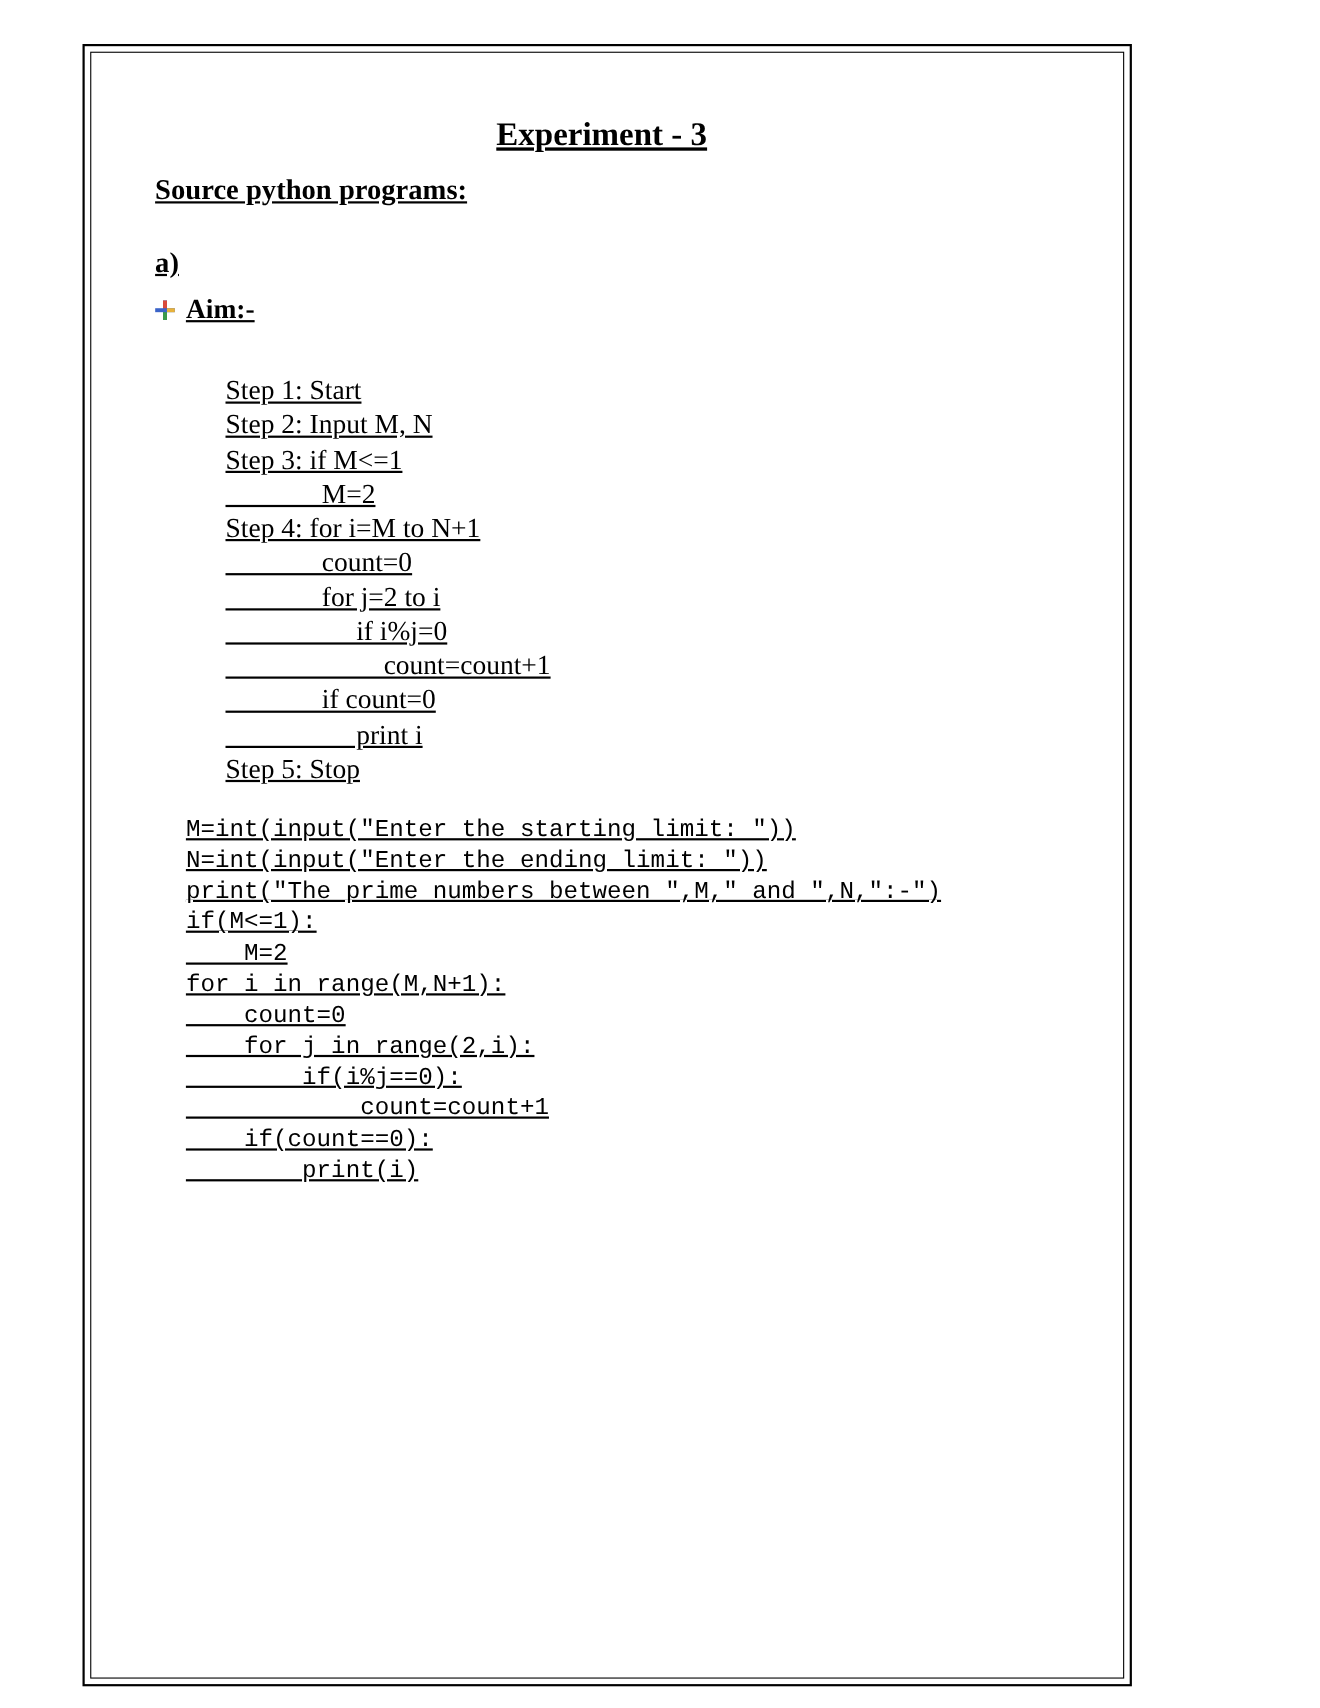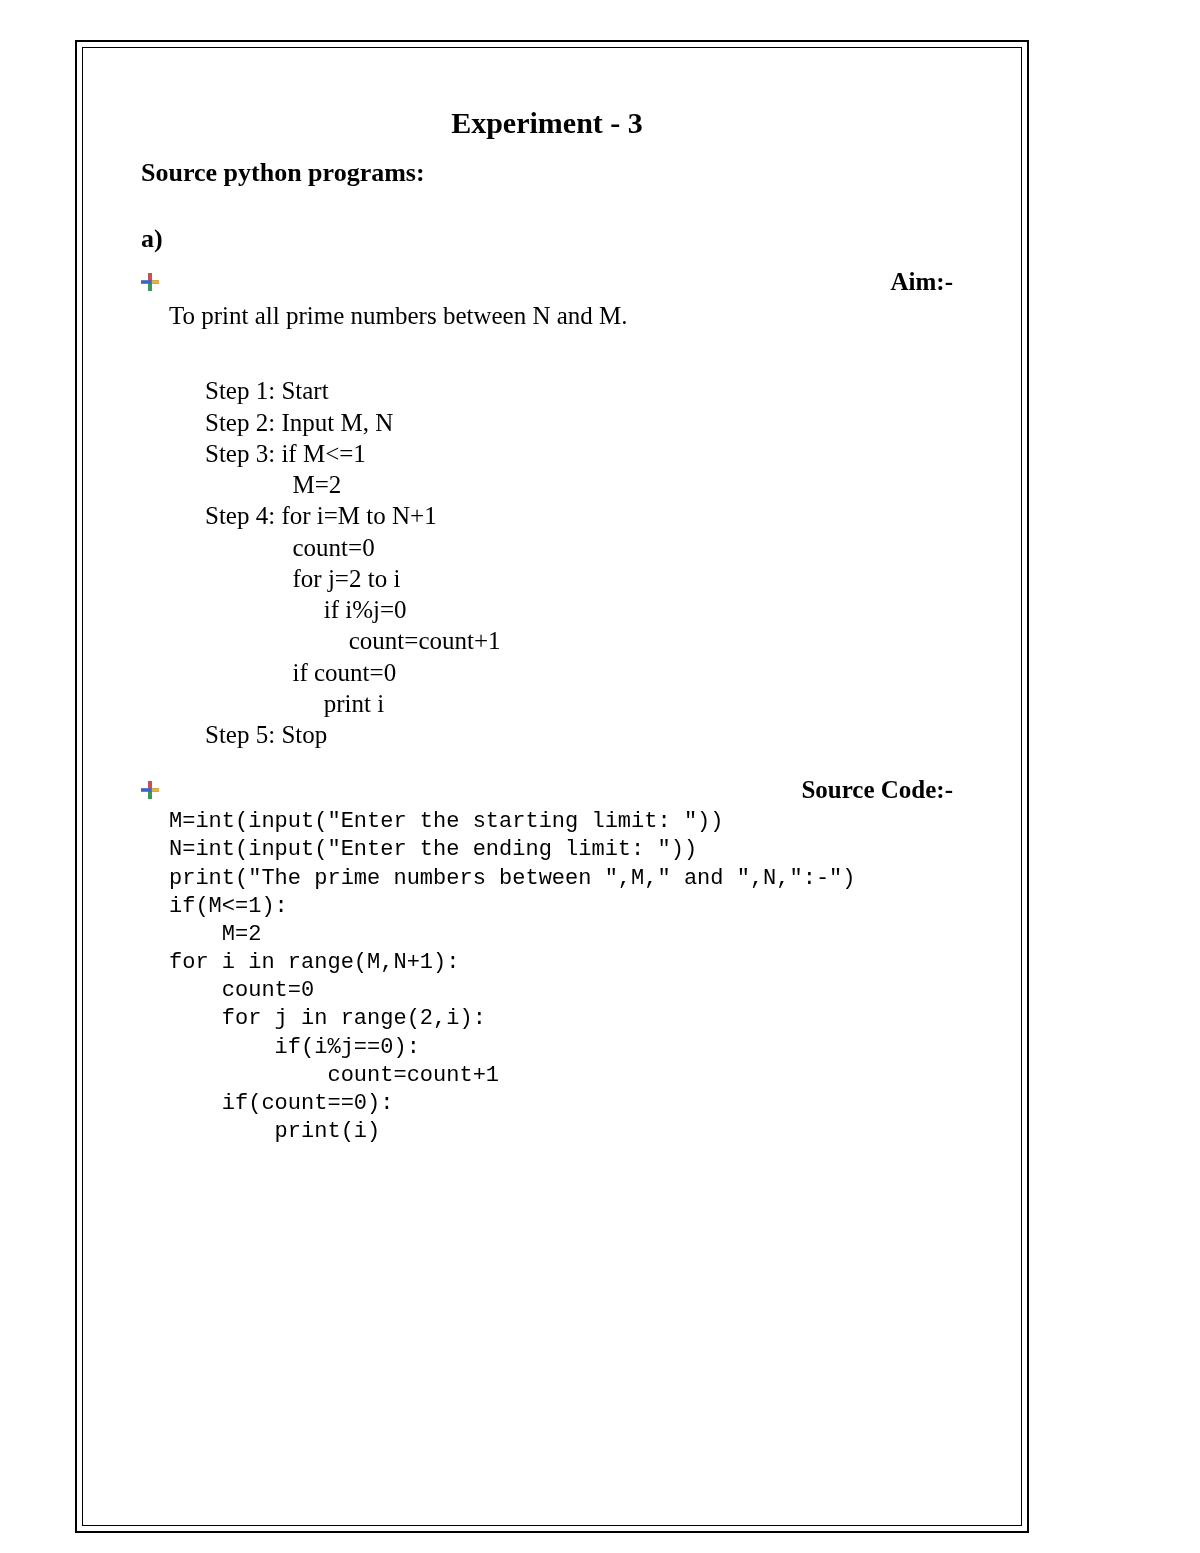--- a/index.html
+++ b/index.html
@@ -7,20 +7,21 @@
     padding: 0;
     background: #fff;
   }
   .page {
     width: 1104px;
     height: 1553px;
     box-sizing: border-box;
     padding: 40px 75px 20px 75px;
     font-family: "Times New Roman", Times, serif;
     color: #000;
+    text-decoration: underline;
   }
   .frame-outer {
     box-sizing: border-box;
     width: 100%;
     height: 100%;
     border: 2px solid #000;
     padding: 5px;
   }
   .frame-inner {
     box-sizing: border-box;
@@ -42,21 +43,20 @@
   }
   .part-label {
     font-size: 26px;
     font-weight: bold;
     margin: 0 0 14px 0;
   }
   .sec-row {
     display: flex;
     align-items: flex-start;
     margin-bottom: 4px;
-    justify-content: space-between;
   }
   .bullet {
     width: 18px;
     height: 18px;
     margin-right: 10px;
     margin-top: 5px;
     flex: 0 0 auto;
   }
   .sec-head {
     font-size: 25px;
@@ -100,45 +100,34 @@
       <div class="sec-row">
         <svg class="bullet" viewBox="0 0 20 20">
           <rect x="8" y="0" width="4" height="20" fill="#3a63c8"></rect>
           <rect x="0" y="8" width="20" height="4" fill="#3a63c8"></rect>
           <rect x="8" y="0" width="4" height="8" fill="#d94a3a"></rect>
           <rect x="12" y="8" width="8" height="4" fill="#e8b23a"></rect>
           <rect x="8" y="12" width="4" height="8" fill="#3a9a4a"></rect>
         </svg>
         <div class="sec-head">Aim:-</div>
       </div>
-      <div class="body-text">To print all prime numbers between N and M.</div>
 
       <div class="algo-block">Step 1: Start
 Step 2: Input M, N
 Step 3: if M&lt;=1
               M=2
 Step 4: for i=M to N+1
               count=0
               for j=2 to i
                    if i%j=0
                        count=count+1
               if count=0
                    print i
 Step 5: Stop</div>
 
-      <div class="sec-row">
-        <svg class="bullet" viewBox="0 0 20 20">
-          <rect x="8" y="0" width="4" height="20" fill="#3a63c8"></rect>
-          <rect x="0" y="8" width="20" height="4" fill="#3a63c8"></rect>
-          <rect x="8" y="0" width="4" height="8" fill="#d94a3a"></rect>
-          <rect x="12" y="8" width="8" height="4" fill="#e8b23a"></rect>
-          <rect x="8" y="12" width="4" height="8" fill="#3a9a4a"></rect>
-        </svg>
-        <div class="sec-head">Source Code:-</div>
-      </div>
       <div class="code-block">M=int(input("Enter the starting limit: "))
 N=int(input("Enter the ending limit: "))
 print("The prime numbers between ",M," and ",N,":-")
 if(M&lt;=1):
     M=2
 for i in range(M,N+1):
     count=0
     for j in range(2,i):
         if(i%j==0):
             count=count+1

